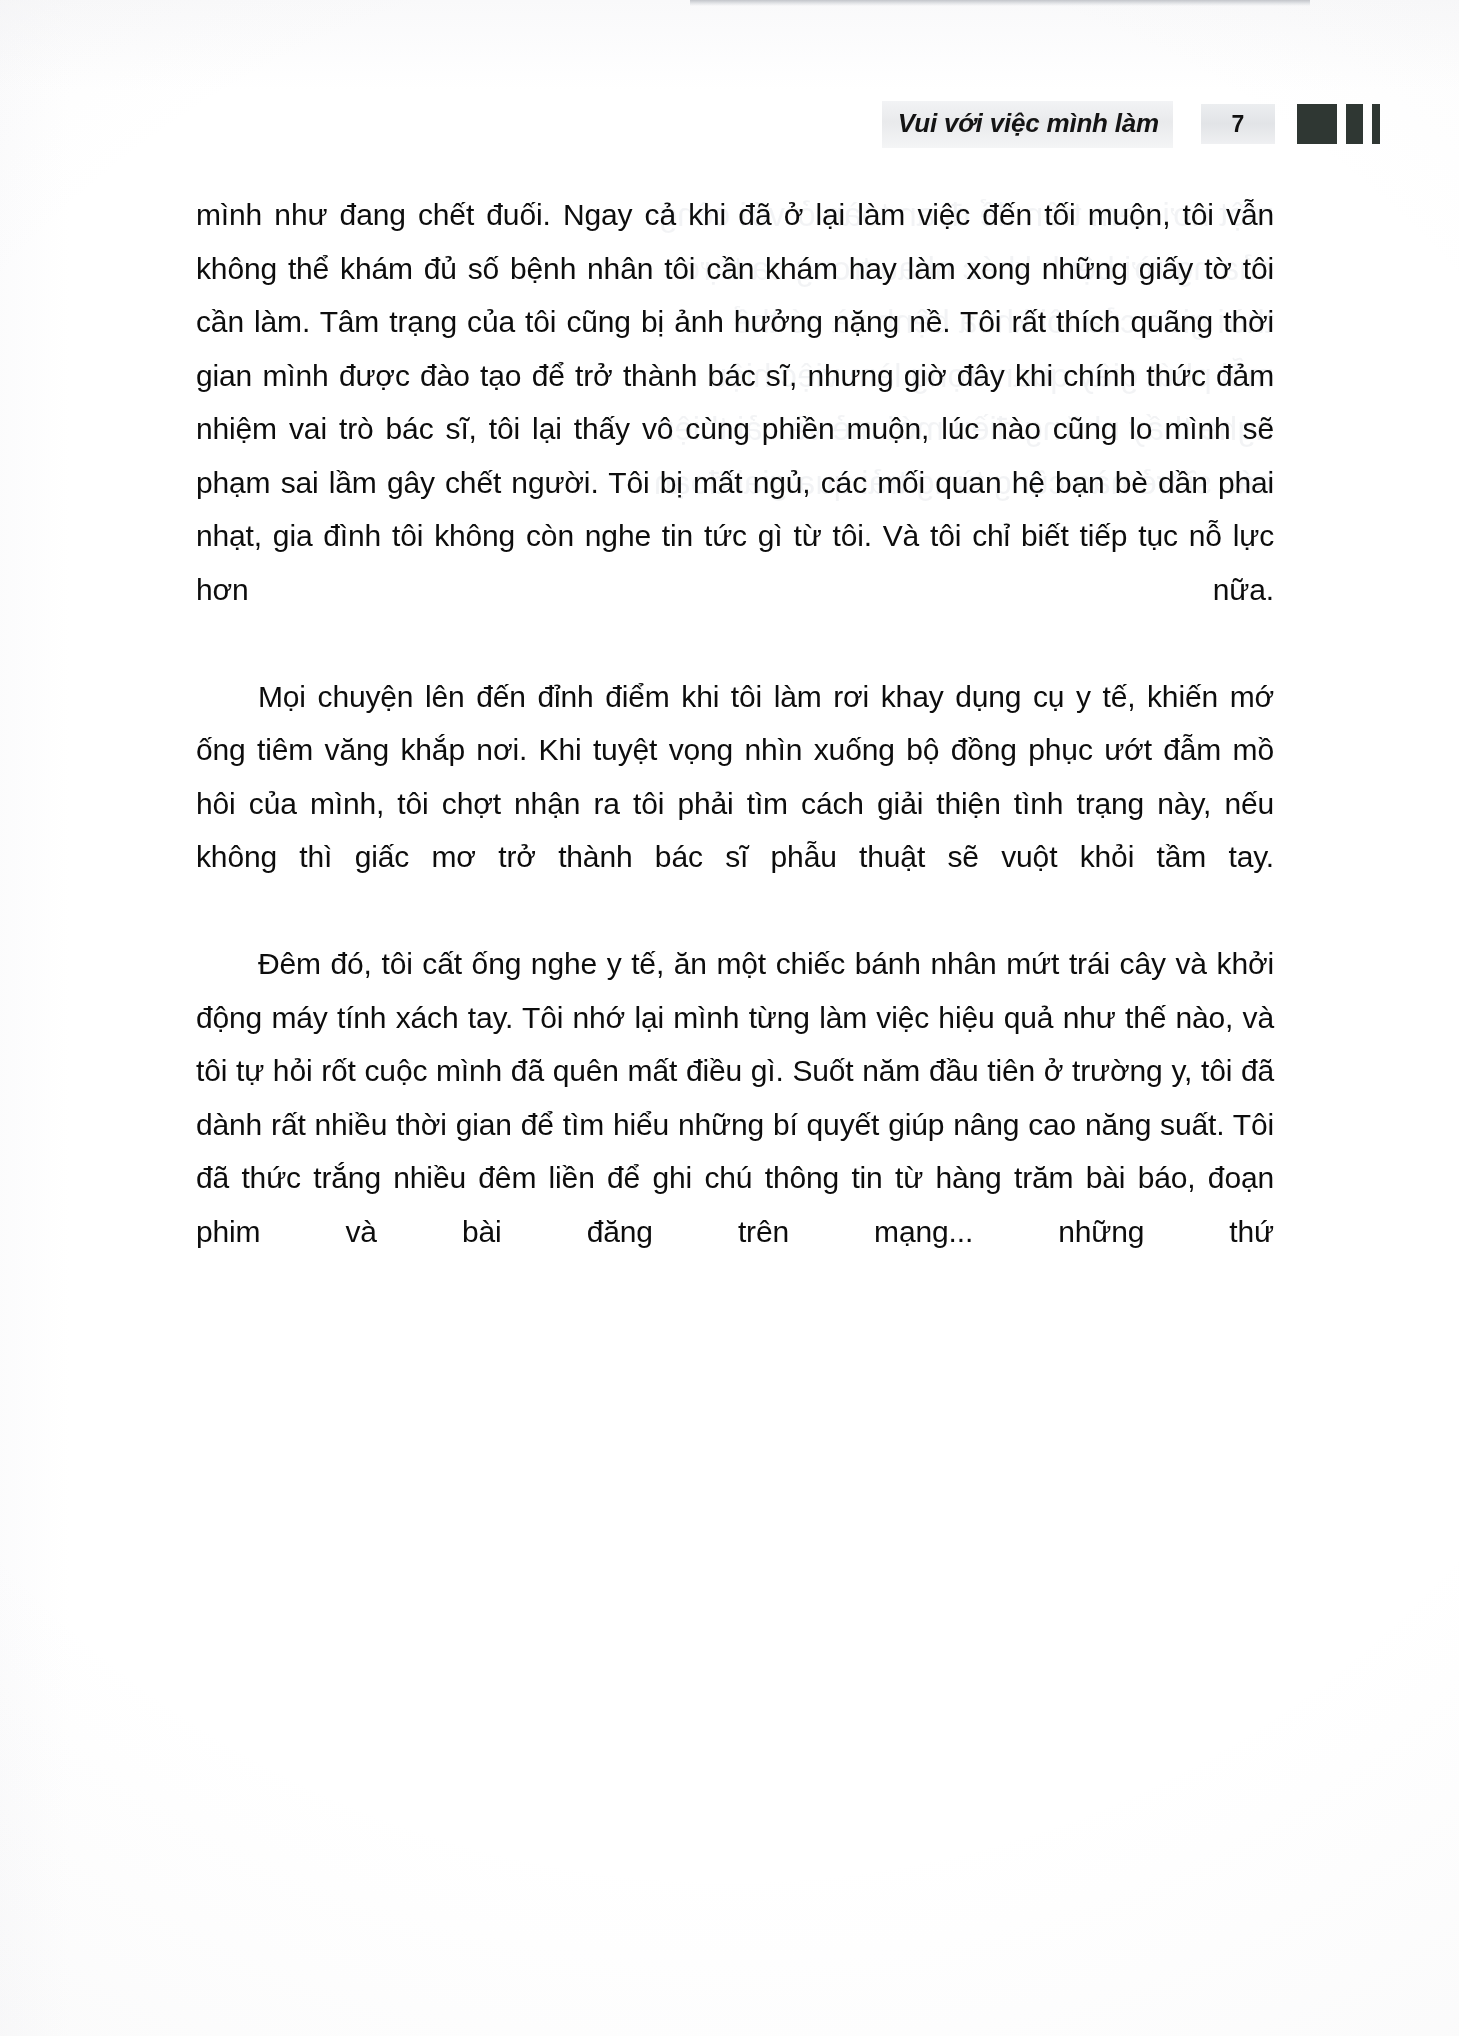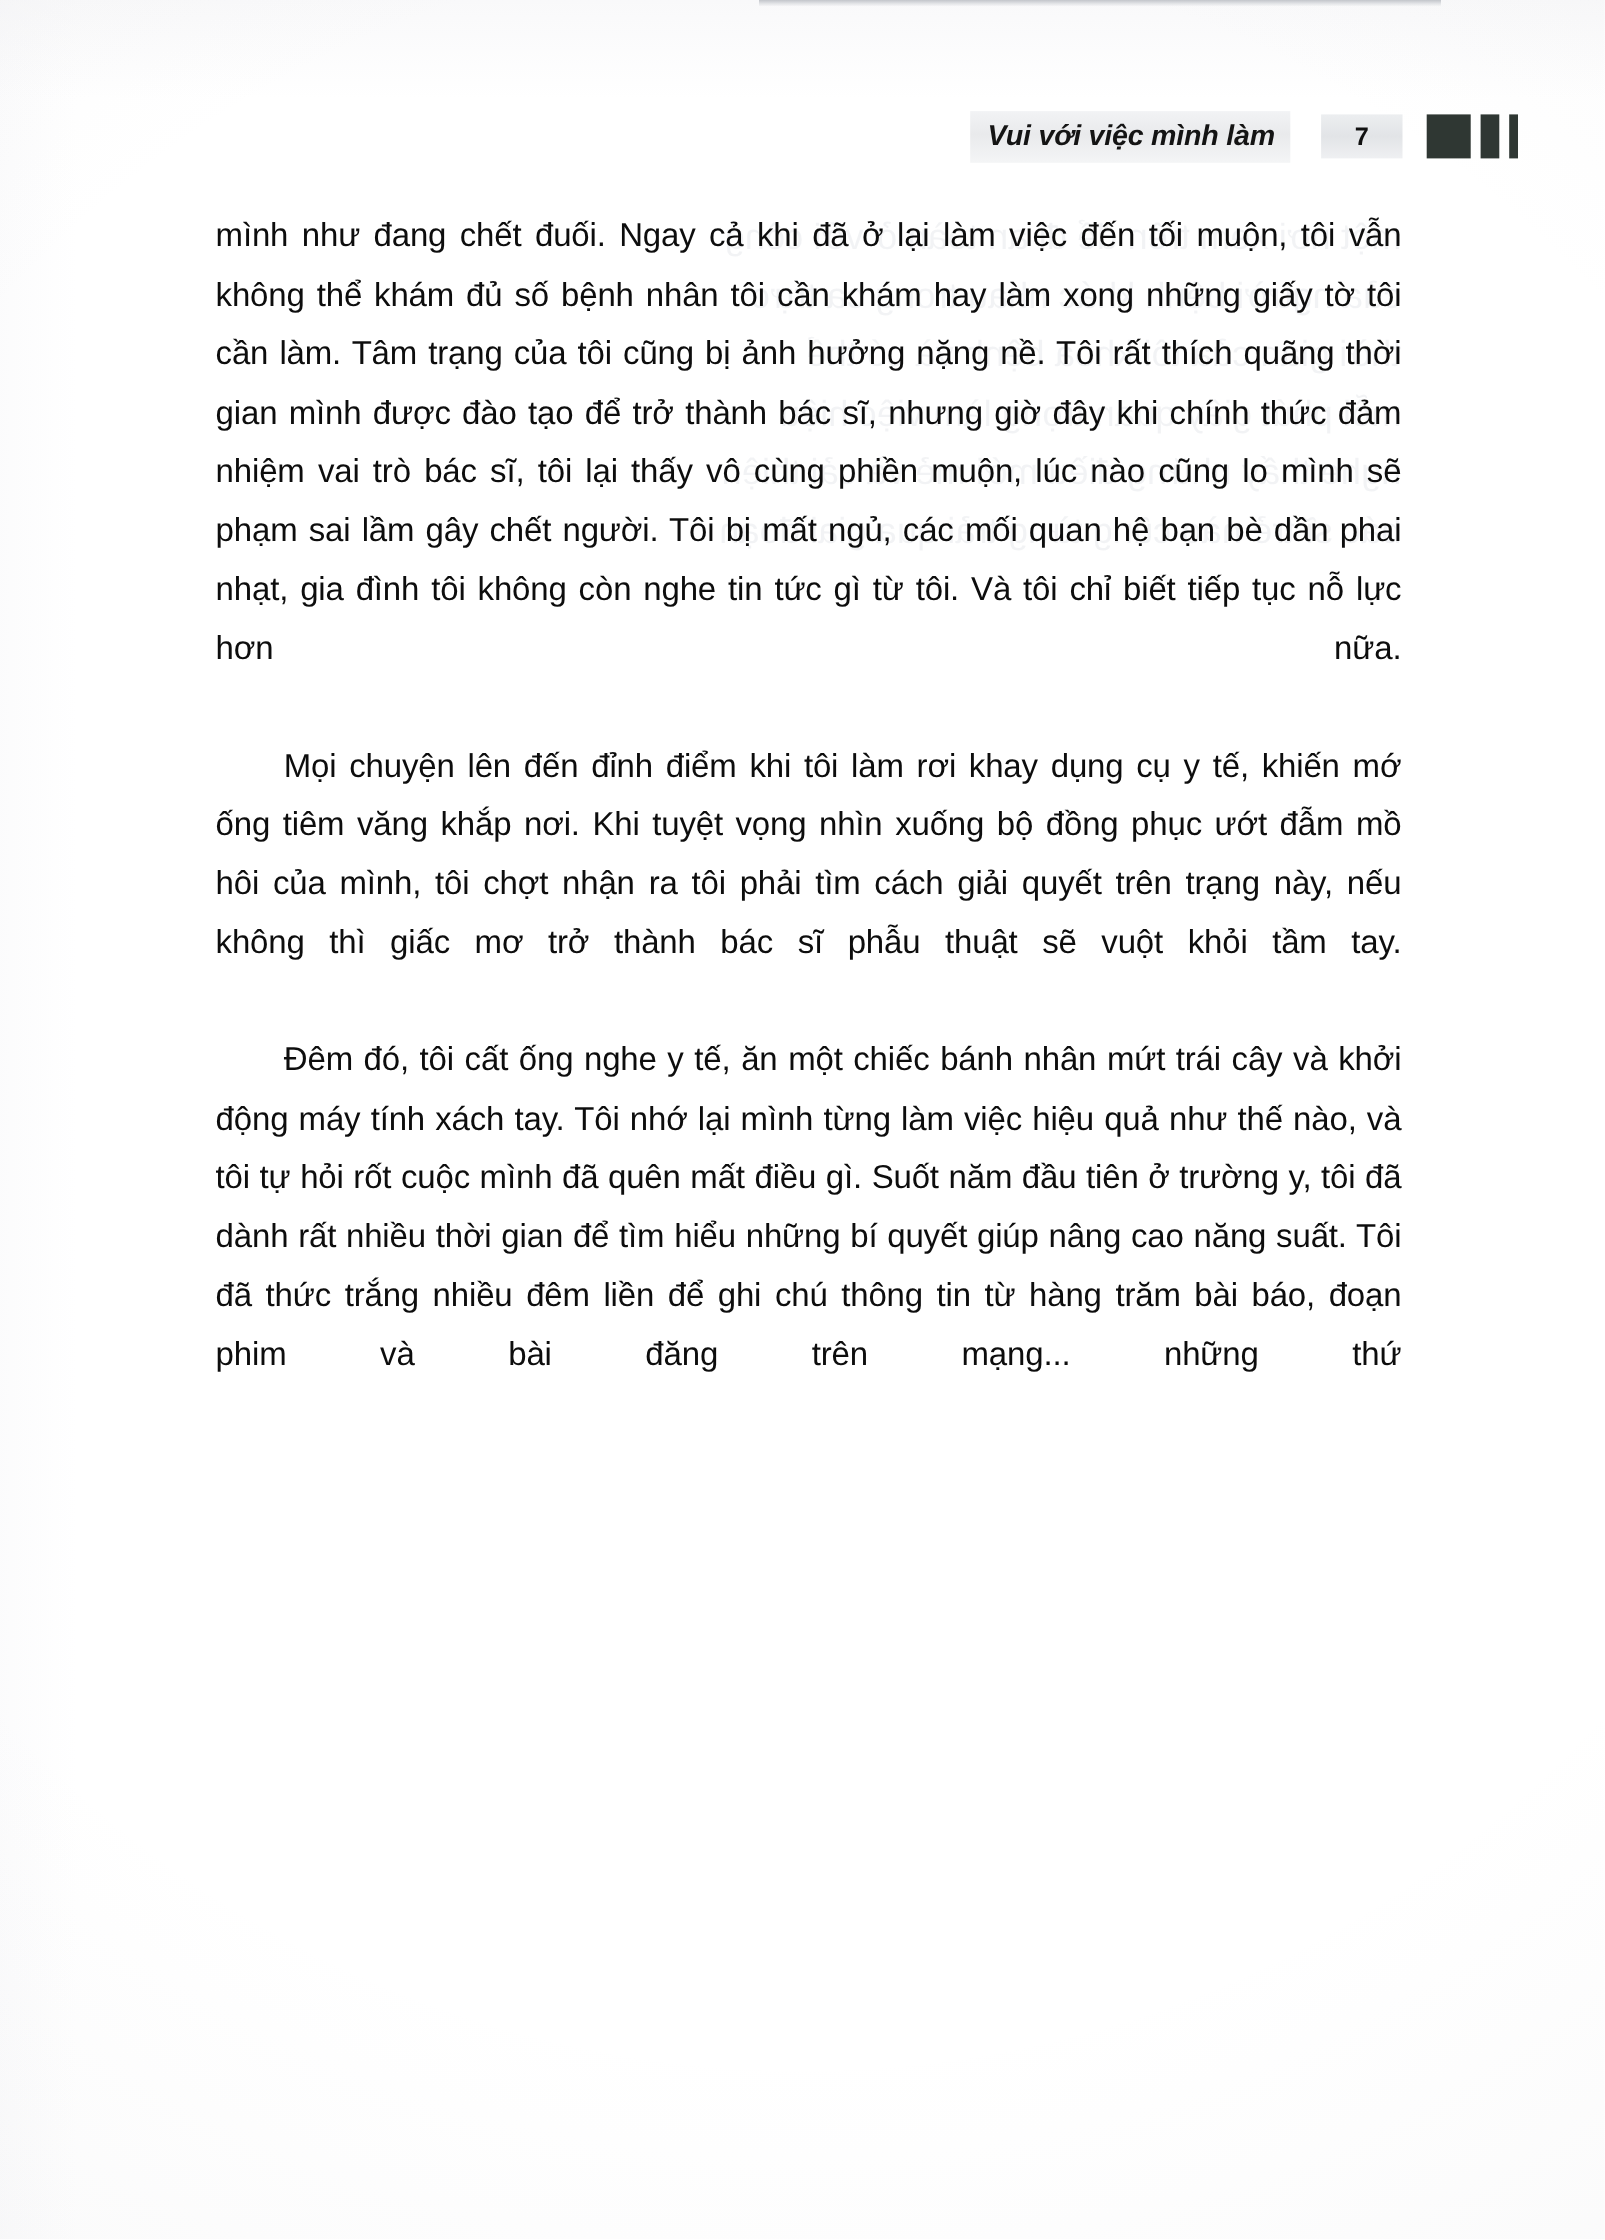--- a/index.html
+++ b/index.html
@@ -195,19 +195,19 @@
     <div class="bleed-line">mỗi phút giây quan trọng làm việc hiệu</div>
     <div class="bleed-line">nghe thấy những điều mới mẻ và cải thiện</div>
     <div class="bleed-line">bác sĩ trẻ nào cũng từng trải qua giai đoạn</div>
   </div>
 
   <div class="body-column">
 
     <p class="para">mình như đang chết đuối. Ngay cả khi đã ở lại làm việc đến tối muộn, tôi vẫn không thể khám đủ số bệnh nhân tôi cần khám hay làm xong những giấy tờ tôi cần làm. Tâm trạng của tôi cũng bị ảnh hưởng nặng nề. Tôi rất thích quãng thời gian mình được đào tạo để trở thành bác sĩ, nhưng giờ đây khi chính thức đảm nhiệm vai trò bác sĩ, tôi lại thấy vô cùng phiền muộn, lúc nào cũng lo mình sẽ phạm sai lầm gây chết người. Tôi bị mất ngủ, các mối quan hệ bạn bè dần phai nhạt, gia đình tôi không còn nghe tin tức gì từ tôi. Và tôi chỉ biết tiếp tục nỗ lực hơn nữa.</p>
 
 
-    <p class="para indented">Mọi chuyện lên đến đỉnh điểm khi tôi làm rơi khay dụng cụ y tế, khiến mớ ống tiêm văng khắp nơi. Khi tuyệt vọng nhìn xuống bộ đồng phục ướt đẫm mồ hôi của mình, tôi chợt nhận ra tôi phải tìm cách giải quyết trên trạng này, nếu không thì giấc mơ trở thành bác sĩ phẫu thuật sẽ vuột khỏi tầm tay.</p>
+    <p class="para indented">Mọi chuyện lên đến đỉnh điểm khi tôi làm rơi khay dụng cụ y tế, khiến mớ ống tiêm văng khắp nơi. Khi tuyệt vọng nhìn xuống bộ đồng phục ướt đẫm mồ hôi của mình, tôi chợt nhận ra tôi phải tìm cách giải thiện tình trạng này, nếu không thì giấc mơ trở thành bác sĩ phẫu thuật sẽ vuột khỏi tầm tay.</p>
 
     <p class="para indented">Đêm đó, tôi cất ống nghe y tế, ăn một chiếc bánh nhân mứt trái cây và khởi động máy tính xách tay. Tôi nhớ lại mình từng làm việc hiệu quả như thế nào, và tôi tự hỏi rốt cuộc mình đã quên mất điều gì. Suốt năm đầu tiên ở trường y, tôi đã dành rất nhiều thời gian để tìm hiểu những bí quyết giúp nâng cao năng suất. Tôi đã thức trắng nhiều đêm liền để ghi chú thông tin từ hàng trăm bài báo, đoạn phim và bài đăng trên mạng... những thứ</p>
 
   </div>
 
 </div>
 
 </body></html>

